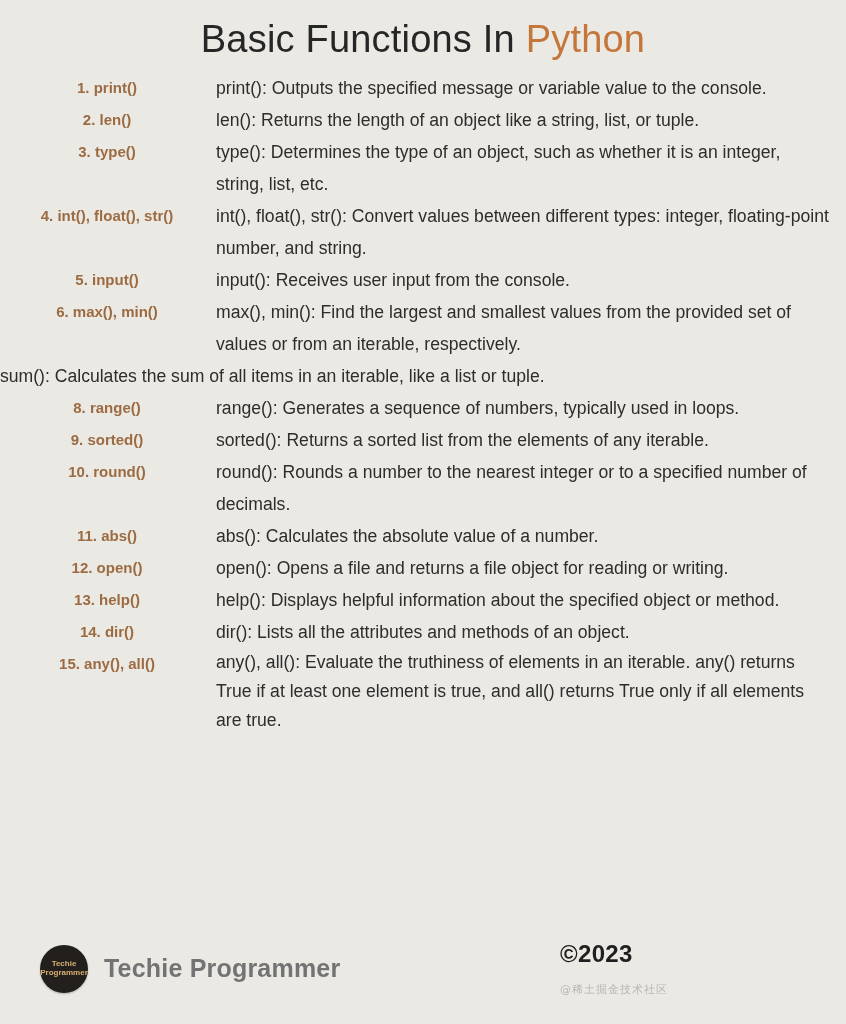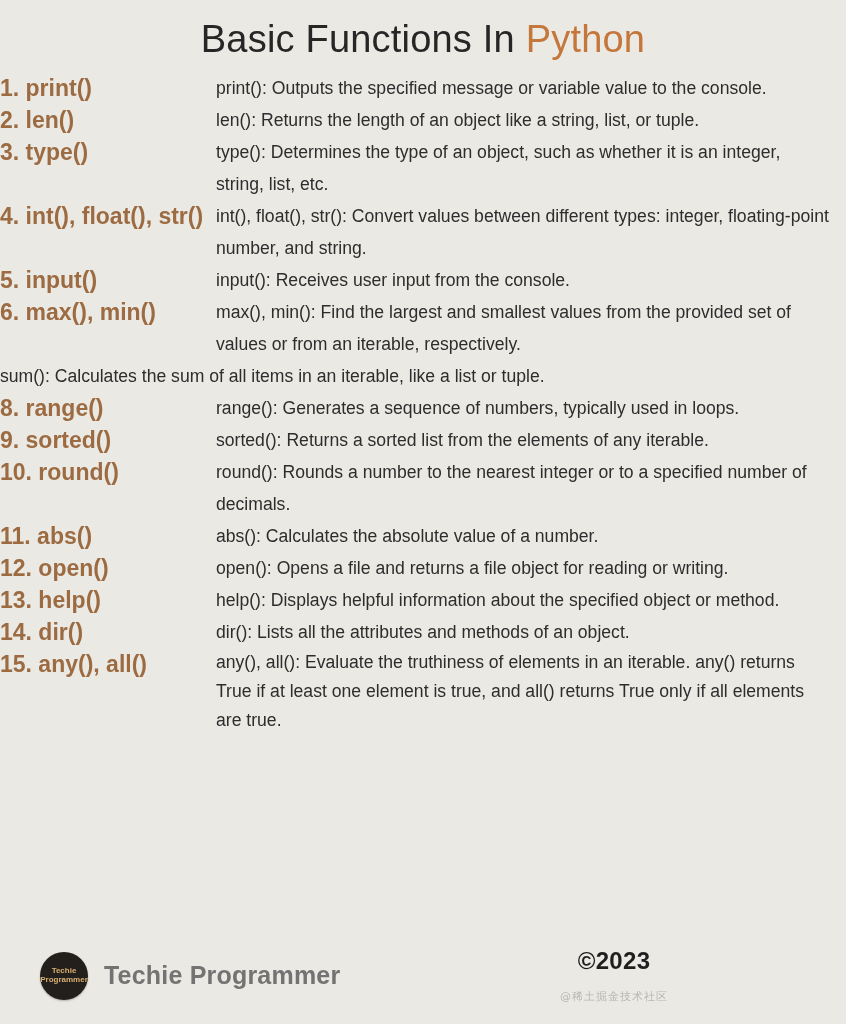--- a/index.html
+++ b/index.html
@@ -51,22 +51,22 @@
     align-items: flex-start;
     width: 846px;
     box-sizing: border-box;
   }
 
   .idx-cell {
     width: 216px;
     min-width: 216px;
     box-sizing: border-box;
     padding-right: 2px;
-    text-align: left;
-    font-size: 23px;
+    text-align: center;
+    font-size: 15px;
     font-weight: 700;
     color: #9c6b42;
     line-height: 32px;
     white-space: nowrap;
   }
 
   .desc-cell {
     flex: 1;
     box-sizing: border-box;
     padding-right: 14px;
@@ -76,21 +76,21 @@
     font-weight: 400;
   }
   .desc-cell.tight {
     line-height: 29px;
   }
 
   
   #footer {
     position: absolute;
     left: 0;
-    bottom: 1px;
+    bottom: 8px;
     width: 694px;
     height: 78px;
     box-sizing: border-box;
     padding: 0 26px 17px 40px;
     display: flex;
     align-items: center;
   }
   #brand {
     display: flex;
     align-items: center;
@@ -113,21 +113,21 @@
   #brand-logo .l1 { font-size: 8px; font-weight: 700; }
   #brand-logo .l2 { font-size: 8px; font-weight: 700; }
   #brand-name {
     font-size: 25px;
     font-weight: 700;
     color: #737373;
     letter-spacing: 0.2px;
   }
   #footer-right {
     margin-left: auto;
-    text-align: center;
+    text-align: left;
   }
   #copyright {
     font-size: 24px;
     font-weight: 700;
     color: #1f1f1f;
     letter-spacing: 0.3px;
   }
   #watermark {
     font-size: 11px;
     color: #b9b7b2;

